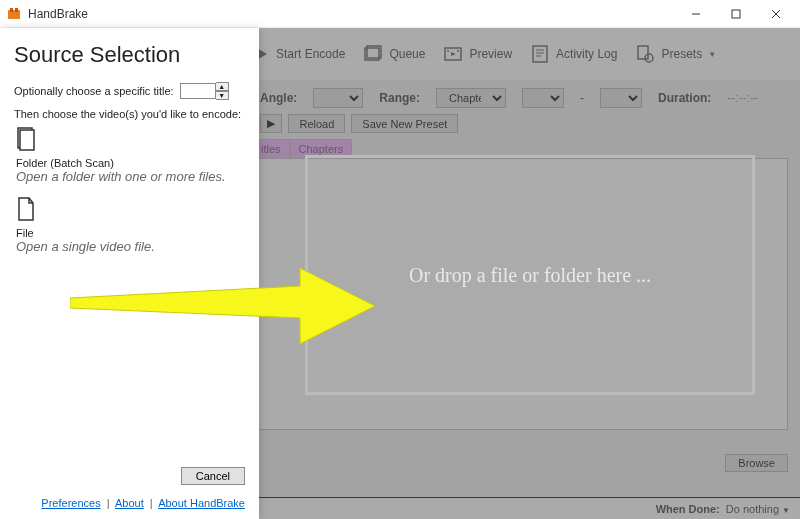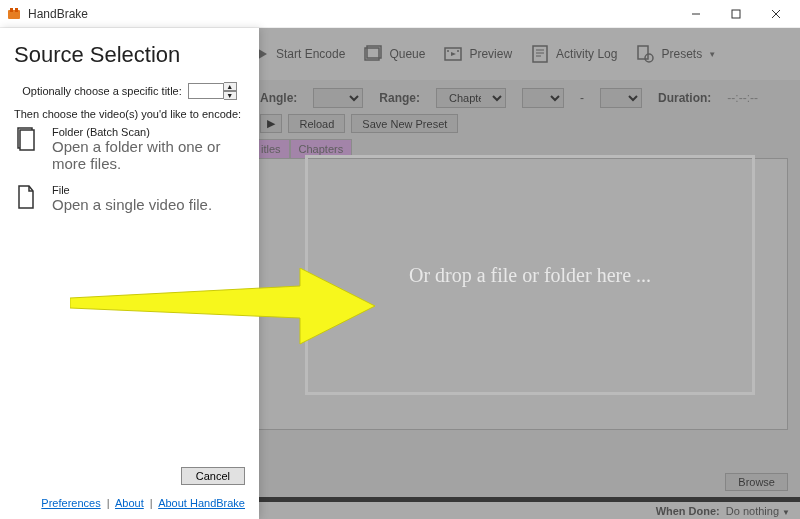--- a/index.html
+++ b/index.html
@@ -88,33 +88,33 @@
 }
 .contentpanel {
   margin: 0 12px 0 232px;
   height: 272px;
   background:#fff;
   border:1px solid #bbb;
 }
 
 .bottomrow {
   position:absolute;
-  bottom:28px;
+  bottom:47px;
   right:12px;
   border-radius:7px;
 }
 .bottomrow button{
   background:#e1e1e1; border:1px solid #adadad; font-size:11px; padding:2px 12px;
 }
 .statusbar {
   position:absolute;
   bottom:0; left:0; right:0;
   height:22px;
   background:#fff;
-  border-top:5px solid #000000;
+  border-top:1px solid #000000;
   display:flex;
   justify-content:flex-end;
   align-items:center;
   padding:0 10px;
   font-size:11px;
   color:#333;
   gap:6px;
 }
 
 
@@ -134,46 +134,46 @@
   font-size:22px;
   font-weight:300;
   color:#222;
   margin-bottom:14px;
 }
 .sidepanel .opt {
   font-size:11px;
   color:#222;
   display:flex;
   align-items:center;
-  justify-content:center;
 }
 .sidepanel .opt input {
   width:36px;
   margin-left:6px;
   font-size:11px;
   border:1px solid #888;
   padding:1px 2px;
 }
 .spinbtns{position:relative;display:inline-flex;flex-direction:column;height:18px;margin-left:0}
 .spinbtns .sp{border:1px solid #888;border-left:none;width:13px;height:9px;display:flex;align-items:center;justify-content:center;font-size:7px;line-height:1;background:#f0f0f0}
 .sidepanel .then {
   font-size:11px;
   color:#222;
   margin-top:8px;
 }
 .srcitem {
   display:flex;
-  gap:16px;
+  gap:5px;
   padding:6px 2px;
   align-items:flex-start;
   cursor:pointer;
+  flex-direction:column;
 }
 .srcitem svg { width:20px; height:26px; flex-shrink:0; }
 .srcitem .lbl1 { font-size:11px; color:#222; }
-.srcitem .lbl2 { font-size:15px; color:#666; }
+.srcitem .lbl2 { font-size:13px; color:#666;font-style:italic; }
 .cancelrow { margin-top:auto; display:flex; justify-content:flex-end; }
 .cancelrow button { background:#e1e1e1; border:1px solid #888; font-size:11px; padding:2px 14px; }
 .linksrow { margin-top:12px; font-size:11px; text-align:right; }
 .linksrow a { color:#0066cc; text-decoration:underline; }
 .linksrow .sep { color:#666; margin:0 3px; }
 
 
 .dropzone {
   position:absolute;
   top:127px;

